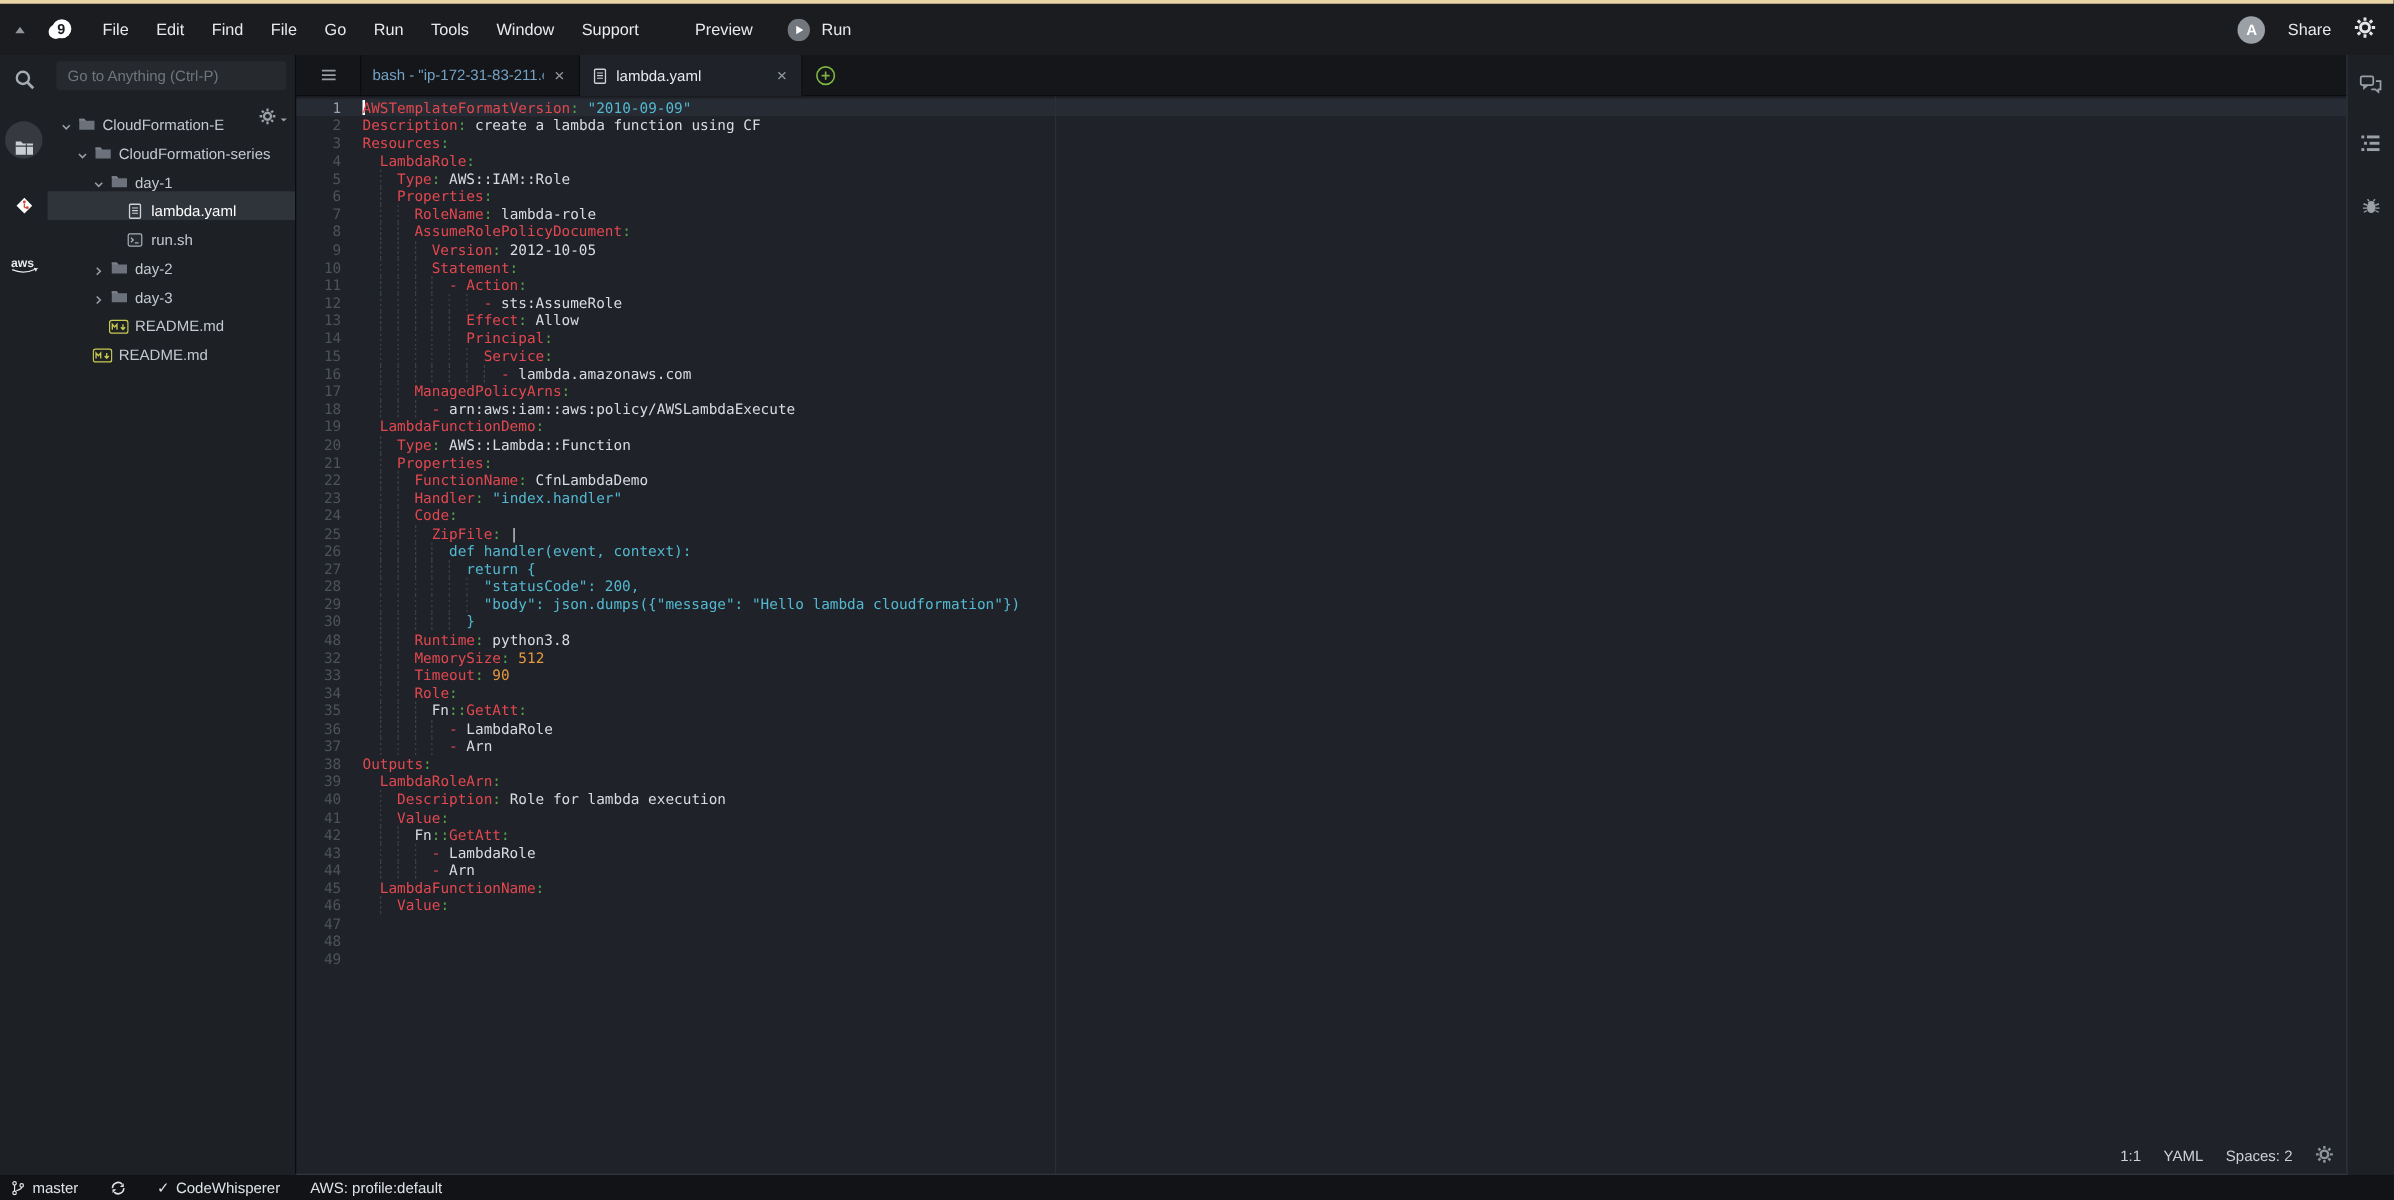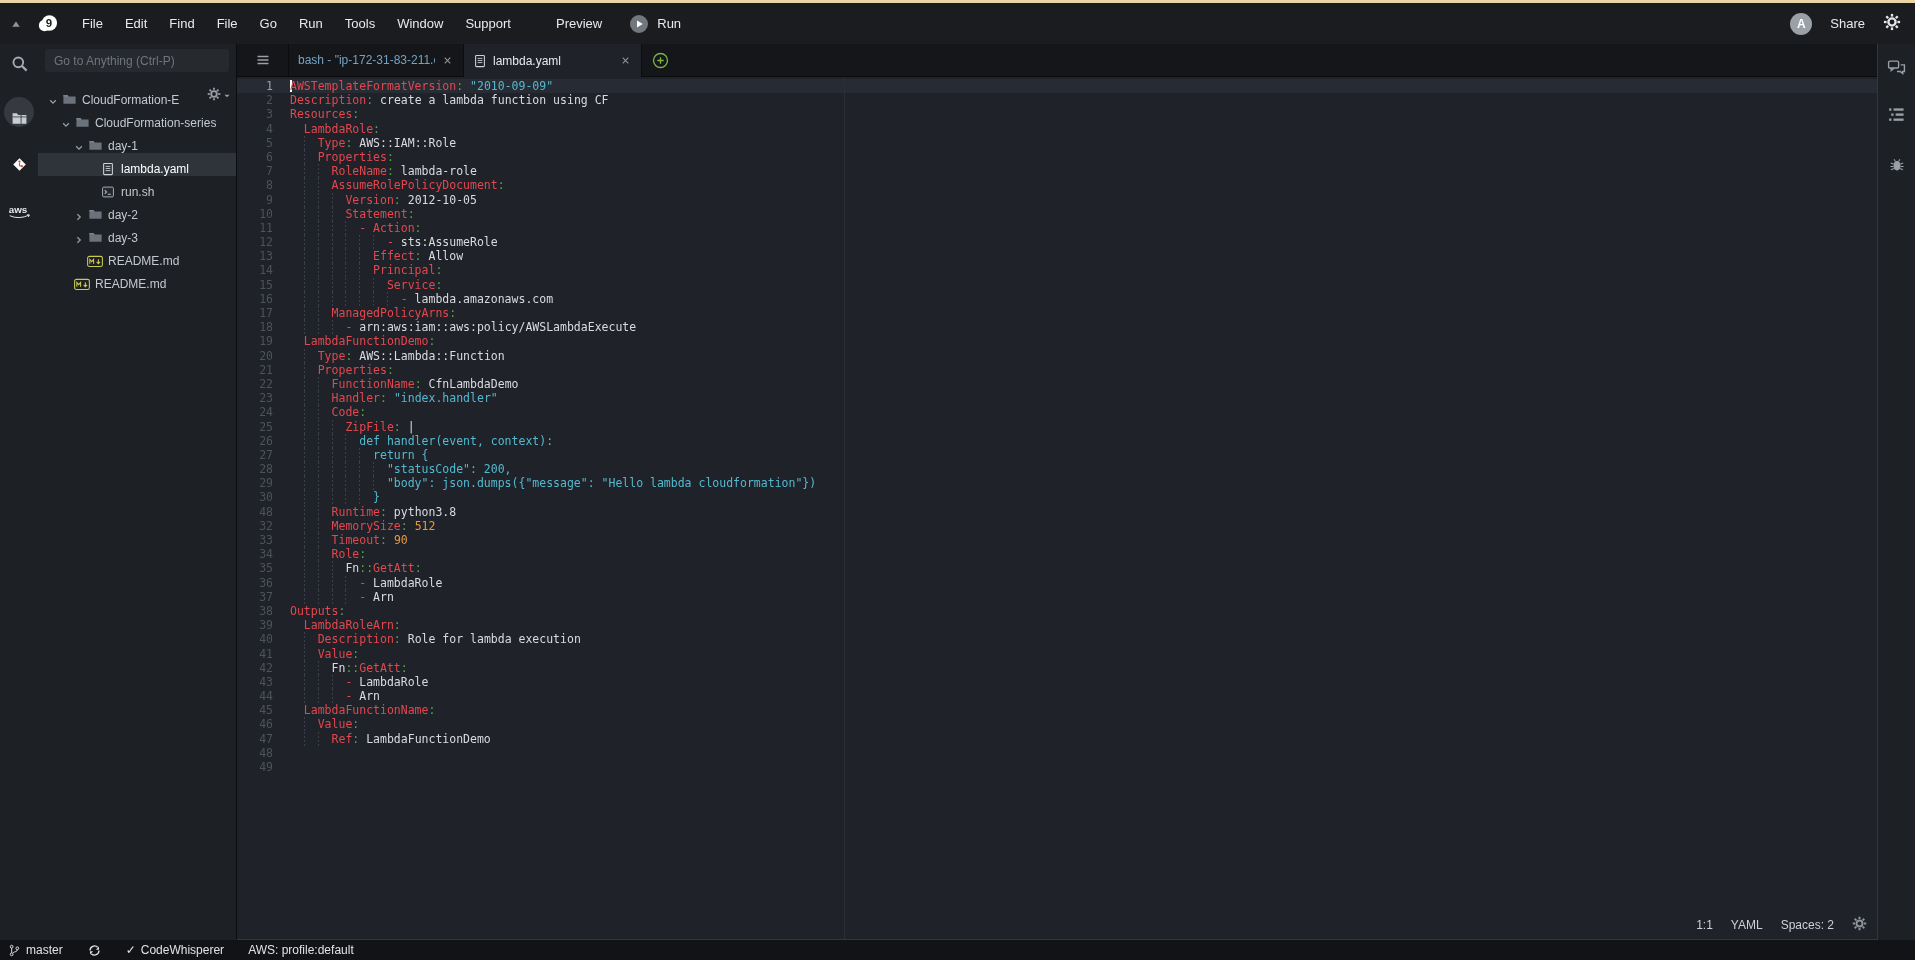--- a/index.html
+++ b/index.html
@@ -459,21 +459,20 @@
                 <div class="cline"><span class="ig0">  </span><span class="ig">  </span><span class="ig">  </span><span class="ig">  </span><span class="ig">  </span><span class="t-k">- </span><span class="t-w">Arn</span></div>
                 <div class="cline"><span class="t-k">Outputs</span><span class="t-g">:</span></div>
                 <div class="cline"><span class="ig0">  </span><span class="t-k">LambdaRoleArn</span><span class="t-g">:</span></div>
                 <div class="cline"><span class="ig0">  </span><span class="ig">  </span><span class="t-k">Description</span><span class="t-g">:</span><span class="t-w"> Role for lambda execution</span></div>
                 <div class="cline"><span class="ig0">  </span><span class="ig">  </span><span class="t-k">Value</span><span class="t-g">:</span></div>
                 <div class="cline"><span class="ig0">  </span><span class="ig">  </span><span class="ig">  </span><span class="t-w">Fn</span><span class="t-g">::</span><span class="t-k">GetAtt</span><span class="t-g">:</span></div>
                 <div class="cline"><span class="ig0">  </span><span class="ig">  </span><span class="ig">  </span><span class="ig">  </span><span class="t-k">- </span><span class="t-w">LambdaRole</span></div>
                 <div class="cline"><span class="ig0">  </span><span class="ig">  </span><span class="ig">  </span><span class="ig">  </span><span class="t-k">- </span><span class="t-w">Arn</span></div>
                 <div class="cline"><span class="ig0">  </span><span class="t-k">LambdaFunctionName</span><span class="t-g">:</span></div>
                 <div class="cline"><span class="ig0">  </span><span class="ig">  </span><span class="t-k">Value</span><span class="t-g">:</span></div>
-                <div class="cline"><span class="ig0">  </span><span class="ig">  </span><span class="ig">  </span><span class="t-k">Ref</span><span class="t-g">:</span><span class="t-w"> LambdaFunctionDemo</span></div>
                 <div class="cline"></div>
               </div>
           </div>
         </div>
         <div class="mini-status">
           <span>1:1</span>
           <span>YAML</span>
           <span>Spaces: 2</span>
           <span id="miniGear"><svg viewBox="0 0 20 20" width="15" height="15">
                 <circle cx="10" cy="10" r="4" fill="none" stroke="#8f959c" stroke-width="2.6"></circle>

